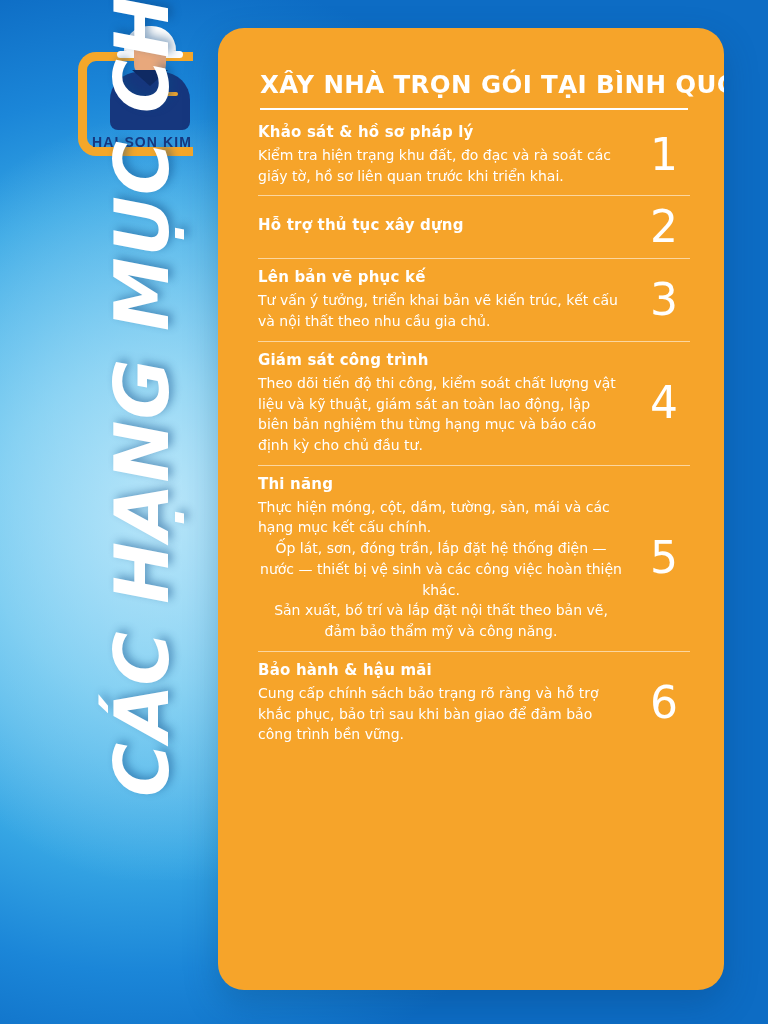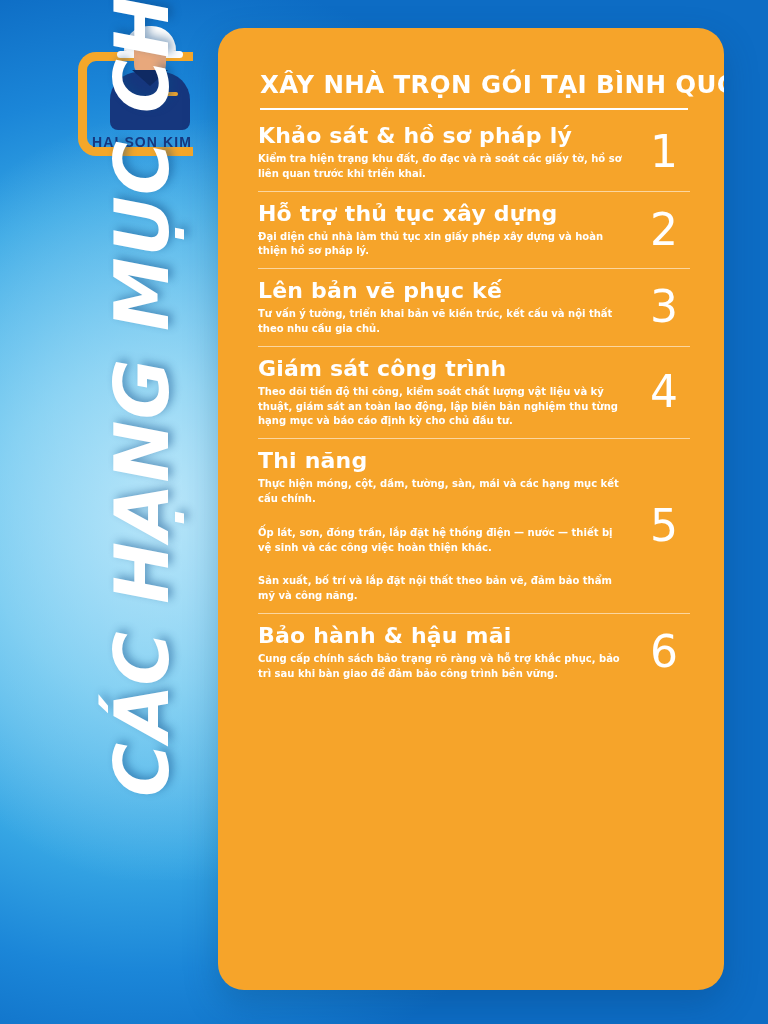--- a/index.html
+++ b/index.html
@@ -171,33 +171,33 @@
     border-bottom: 1px solid rgba(255,255,255,0.55);
     padding: 9px 0 9px 0;
   }
   .item.last { border-bottom: none; }
 
   .item-text { flex: 1; padding-right: 14px; }
 
   .item-title {
     font-family: "DejaVu Sans", sans-serif;
     font-weight: 700;
-    font-size: 22px;
+    font-size: 15px;
     color: #ffffff;
     margin-bottom: 4px;
     letter-spacing: 0.2px;
   }
   .item-desc {
     font-family: "DejaVu Sans", sans-serif;
-    font-size: 10px;
+    font-size: 14px;
     line-height: 1.48;
     color: #ffffff;
-    font-weight: 700;
-  }
-  .item-desc + .item-desc { margin-top: 19px; }
+    font-weight: 400;
+  }
+  .item-desc + .item-desc { margin-top: 0; text-align: center; }
 
   .item-num {
     width: 52px;
     text-align: center;
     font-family: "DejaVu Sans", sans-serif;
     font-weight: 400;
     font-size: 44px;
     line-height: 1;
     color: #ffffff;
     flex: 0 0 52px;
@@ -230,21 +230,20 @@
       <div class="item-text">
         <div class="item-title">Khảo sát &amp; hồ sơ pháp lý</div>
         <div class="item-desc">Kiểm tra hiện trạng khu đất, đo đạc và rà soát các giấy tờ, hồ sơ liên quan trước khi triển khai.</div>
       </div>
       <div class="item-num">1</div>
     </div>
 
     <div class="item">
       <div class="item-text">
         <div class="item-title">Hỗ trợ thủ tục xây dựng</div>
-        <div class="item-desc">Đại diện chủ nhà làm thủ tục xin giấy phép xây dựng và hoàn thiện hồ sơ pháp lý.</div>
       </div>
       <div class="item-num">2</div>
     </div>
 
     <div class="item">
       <div class="item-text">
         <div class="item-title">Lên bản vẽ phục kế</div>
         <div class="item-desc">Tư vấn ý tưởng, triển khai bản vẽ kiến trúc, kết cấu và nội thất theo nhu cầu gia chủ.</div>
       </div>
       <div class="item-num">3</div>

